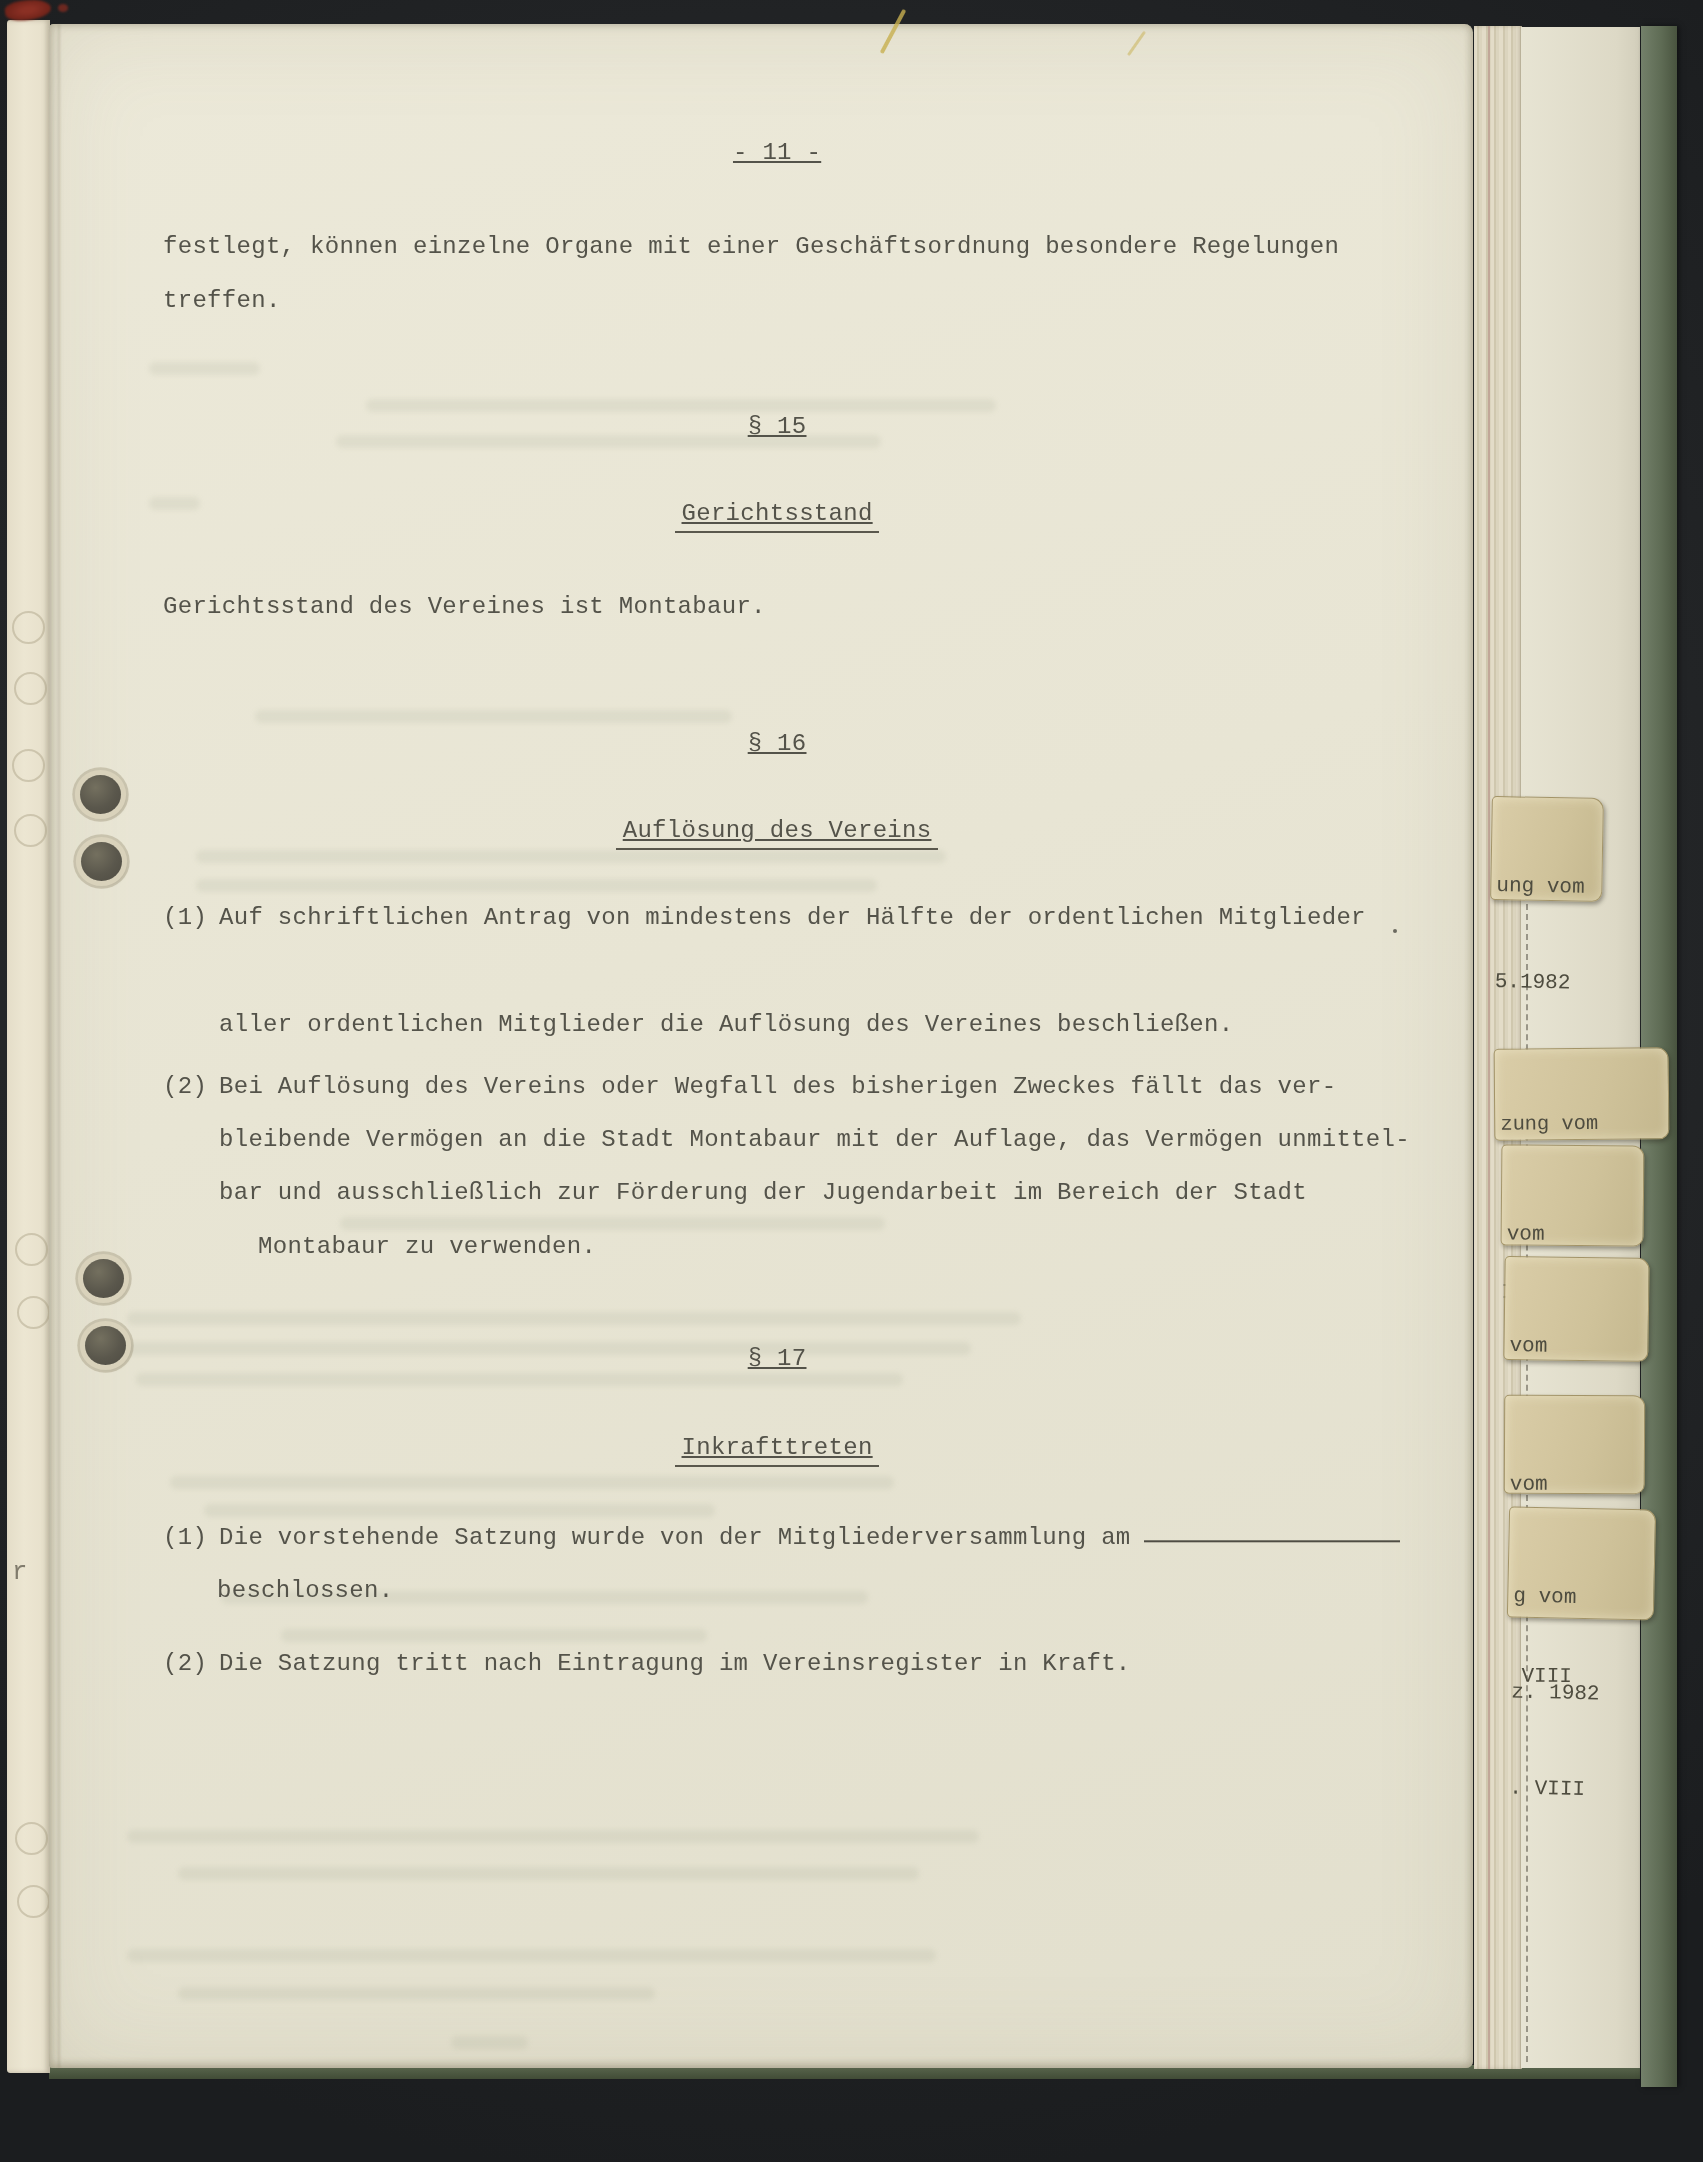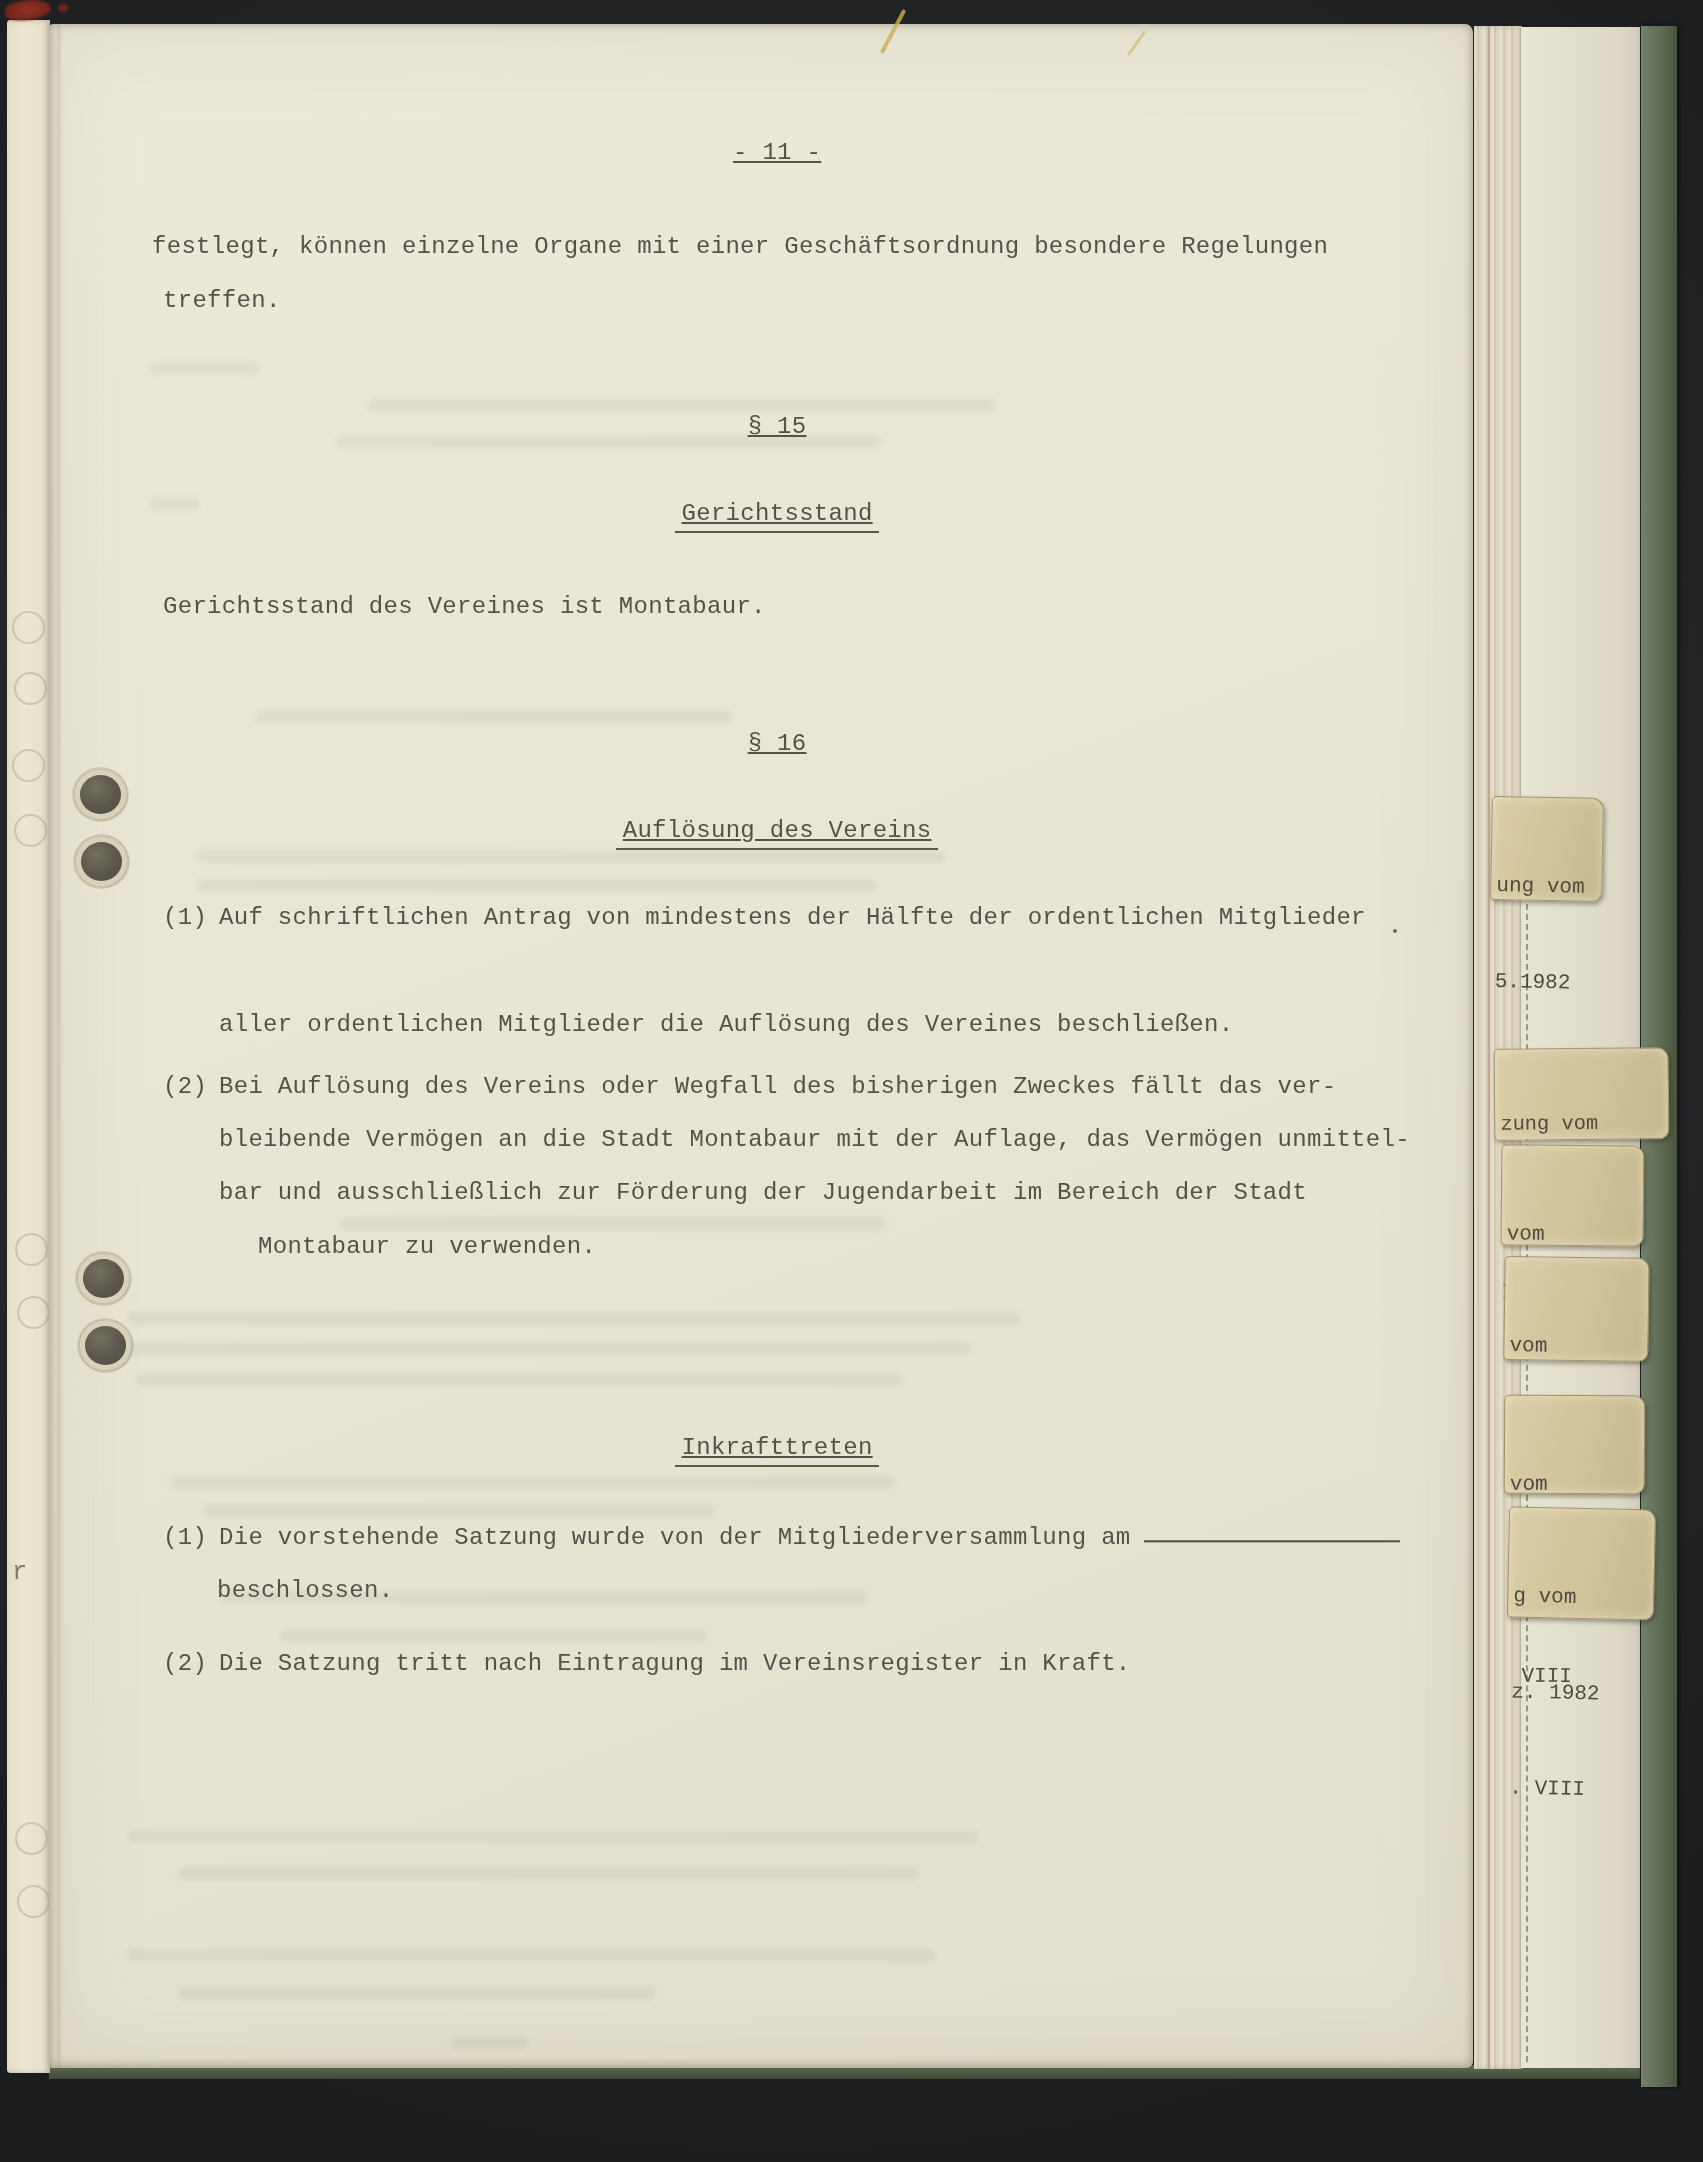--- a/index.html
+++ b/index.html
@@ -125,41 +125,42 @@
   <div class="ghost" style="left:129px;top:1963px;width:477px;"></div>
   <div class="ghost" style="left:402px;top:2012px;width:77px;"></div>
 
   <div class="hole" style="left:31px;top:751px;"></div>
   <div class="hole" style="left:32px;top:818px;"></div>
   <div class="hole" style="left:34px;top:1235px;"></div>
   <div class="hole" style="left:36px;top:1302px;"></div>
 
   <div class="tl center" style="top:114px;">- 11 -</div>
 
-  <div class="tl" style="left:103px;top:208px;">festlegt, können einzelne Organe mit einer Geschäftsordnung besondere Regelungen</div>
+  <div class="tl" style="left:114px;top:208px;">festlegt, können einzelne Organe mit einer Geschäftsordnung besondere Regelungen</div>
   <div class="tl" style="left:114px;top:262px;">treffen.</div>
 
   <div class="tl center" style="top:388px;">§ 15</div>
   <div class="tl" style="left:114px;top:568px;">Gerichtsstand des Vereines ist Montabaur.</div>
   <div class="tl center uline" style="top:475px;"><span>Gerichtsstand</span></div>
 
   <div class="tl center" style="top:705px;">§ 16</div>
   <div class="tl center uline" style="top:792px;"><span>Auflösung des Vereins</span></div>
 
   <div class="tl" style="left:114px;top:879px;">(1)</div>
   <div class="tl" style="left:170px;top:879px;">Auf schriftlichen Antrag von mindestens der Hälfte der ordentlichen Mitglieder</div>
   <div class="dot" style="left:1344px;top:905px;"></div>
   <div class="tl" style="left:170px;top:986px;">aller ordentlichen Mitglieder die Auflösung des Vereines beschließen.</div>
 
   <div class="tl" style="left:114px;top:1048px;">(2)</div>
   <div class="tl" style="left:170px;top:1048px;">Bei Auflösung des Vereins oder Wegfall des bisherigen Zweckes fällt das ver-</div>
   <div class="tl" style="left:170px;top:1154px;">bar und ausschließlich zur Förderung der Jugendarbeit im Bereich der Stadt</div>
   <div class="tl" style="left:170px;top:1101px;">bleibende Vermögen an die Stadt Montabaur mit der Auflage, das Vermögen unmittel-</div>
   <div class="tl" style="left:170px;top:1208px;margin-left:39px;">Montabaur zu verwenden.</div>
 
+  <div class="tl center" style="top:1320px;">§ 17</div>
   <div class="tl center uline" style="top:1409px;"><span>Inkrafttreten</span></div>
 
   <div class="tl" style="left:114px;top:1499px;">(1)</div>
   <div class="tl" style="left:170px;top:1499px;"><span>Die vorstehende Satzung wurde von der Mitgliederversammlung am</span><span class="blank-line"></span></div>
   <div class="tl" style="left:168px;top:1552px;">beschlossen.</div>
 
   <div class="tl" style="left:114px;top:1625px;">(2)</div>
   <div class="tl" style="left:170px;top:1625px;font-family:Liberation Mono, monospace;">Die Satzung tritt nach Eintragung im Vereinsregister in Kraft.</div>
 </div>
 

